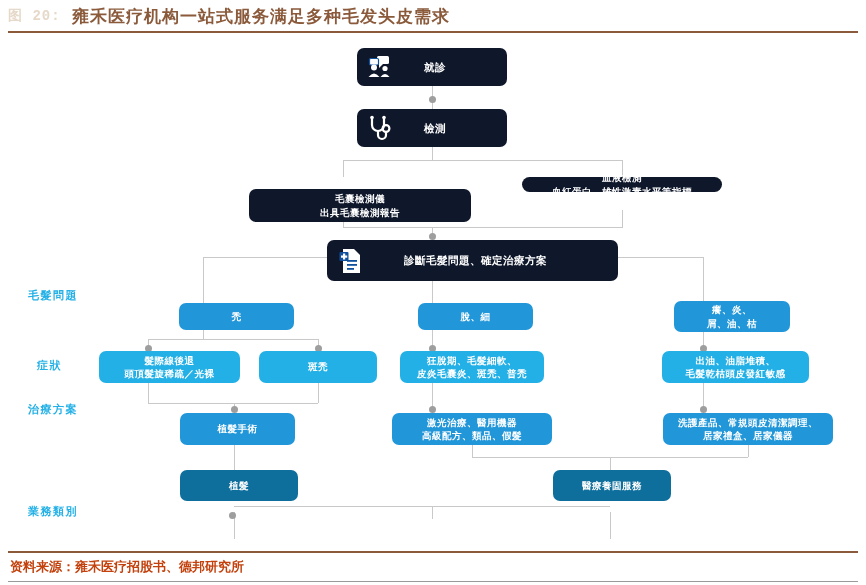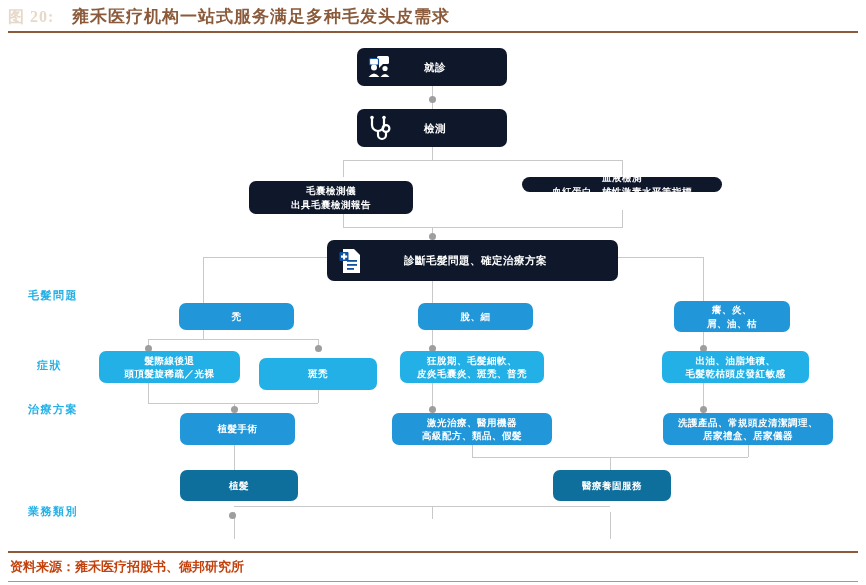--- a/index.html
+++ b/index.html
@@ -10,22 +10,22 @@
     overflow:hidden;
     position:relative;
   }
 
   
   #header{
     position:absolute;left:0;top:0;width:866px;height:33px;
   }
   #fig-no{
     position:absolute;left:8px;top:7px;
-    font-family:Liberation Serif, serif;
-    font-size:16px;font-weight:bold;color:#e6d9c9;letter-spacing:1px;
+    font-family:Liberation Mono, monospace;
+    font-size:14px;font-weight:bold;color:#e6d9c9;letter-spacing:1px;
   }
   #title{
     position:absolute;left:72px;top:5px;
     font-family:"Liberation Serif","DejaVu Serif",serif;
     font-size:17px;font-weight:bold;color:#8a5a3b;letter-spacing:1px;
     white-space:nowrap;
   }
   #rule-top{
     position:absolute;left:8px;top:31px;width:850px;height:2px;background:#8a5a3b;
   }
@@ -184,21 +184,21 @@
         <path d="M5 3 v7 a6 6 0 0 0 12 0 V3" fill="none" stroke="#fff" stroke-width="2.2" stroke-linecap="round"></path>
         <circle cx="5" cy="2.6" r="1.8" fill="#fff"></circle>
         <circle cx="17" cy="2.6" r="1.8" fill="#fff"></circle>
         <path d="M11 16 v4 a4 4 0 0 0 8 0 v-2" fill="none" stroke="#fff" stroke-width="2.2" stroke-linecap="round"></path>
         <circle cx="19" cy="13.5" r="3.4" fill="none" stroke="#fff" stroke-width="2.2"></circle>
       </svg>
     </span>
     <span class="txt">檢測</span>
   </div>
 
-  <div class="box navy" style="left:249px;top:148px;width:164px;height:33px;">
+  <div class="box navy" style="left:249px;top:156px;width:222px;height:33px;">
     <span class="txt">
       <span>毛囊檢測儀</span><br>
       <span>出具毛囊檢測報告</span>
     </span>
   </div>
 
   <div class="box navy" style="left:522px;top:144px;width:200px;height:15px;border-radius:10px;">
     <span class="txt">
       <span>血液檢測</span><br>
       <span>血紅蛋白、雄性激素水平等指標</span>
@@ -235,21 +235,21 @@
     </span>
   </div>
 
   <div class="box cyan" style="left:99px;top:318px;width:141px;height:32px;">
     <span class="txt">
       <span>髮際線後退</span><br>
       <span>頭頂髮旋稀疏／光裸</span>
     </span>
   </div>
 
-  <div class="box cyan" style="left:259px;top:325px;width:118px;height:32px;">
+  <div class="box cyan" style="left:259px;top:318px;width:118px;height:32px;">
     <span class="txt">斑禿</span>
   </div>
 
   <div class="box cyan" style="left:400px;top:318px;width:144px;height:32px;">
     <span class="txt">
       <span>狂脫期、毛髮細軟、</span><br>
       <span>皮炎毛囊炎、斑禿、普禿</span>
     </span>
   </div>
 

